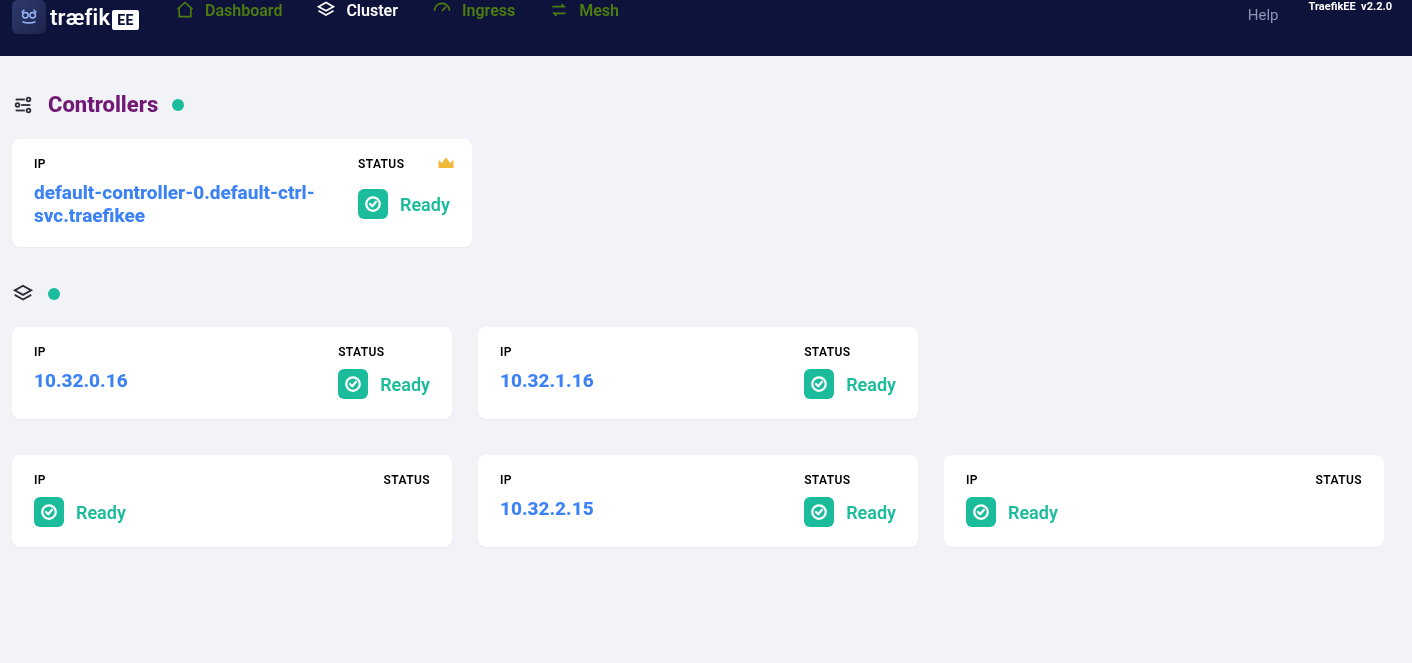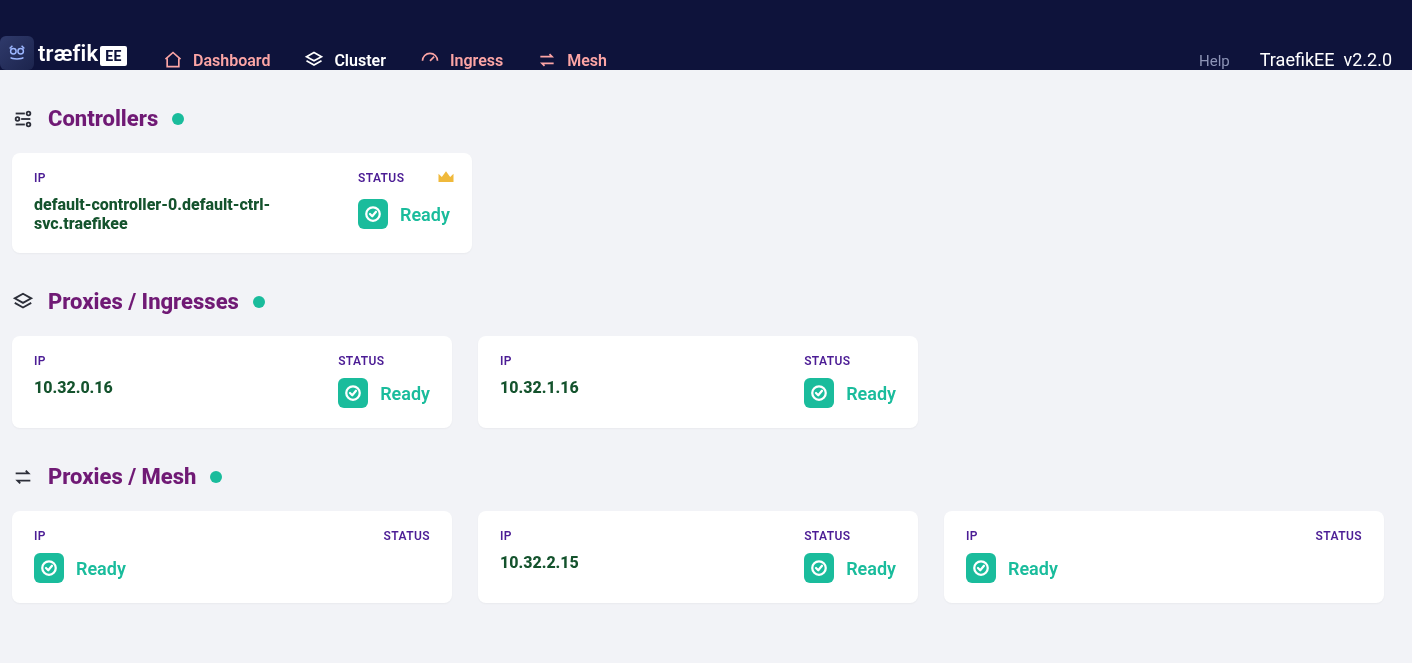--- a/index.html
+++ b/index.html
@@ -1,61 +1,61 @@
 <!DOCTYPE html>
 <html><head>
 <meta charset="utf-8">
 <style>
   * { box-sizing: border-box; margin: 0; padding: 0; }
   html, body { width: 1412px; height: 663px; font-family: -apple-system, BlinkMacSystemFont, "Segoe UI", Roboto, Arial, sans-serif; background:#f2f3f7; color:#2c2e39; }
   
   .navbar {
-    height:70px; background:#0e133b; display:flex; align-items:flex-end;
-    padding:0 20px 0 0; color:#8d94b6;
+    height:56px; background:#0e133b; display:flex; align-items:flex-start;
+    padding:0 20px 0 12px; color:#8d94b6;
   }
   .logo { display:flex; align-items:center; gap:4px; margin-right:36px;}
   .logo-text { font-size:22px; font-weight:600; color:#fff; letter-spacing:.2px;}
   .logo-ee {
     background:#fff; color:#0e133b; font-weight:800; font-size:14px;
     padding:2px 5px; border-radius:2px; margin-left:2px; letter-spacing:0.5px;
   }
   .nav { display:flex; gap:34px; align-items:center; }
   .nav-item {
     display:flex; align-items:center; gap:10px; font-size:16px; font-weight:600;
-    color:#fca5a5; cursor:pointer;
+    color:#4d7c0f; cursor:pointer;
   }
   .nav-item.active { color:#fff; }
   .nav-item svg { width:20px; height:20px; }
   .spacer { flex:1; }
   .help { color:#8d94b6; font-size:15px; margin-right:30px; cursor:pointer;margin-top:6px;}
-  .version { color:#fff; font-size:18px; font-weight:400;}
+  .version { color:#fff; font-size:11px; font-weight:700;}
   
   .content { padding:28px 12px 20px 12px; }
   .section-title {
     display:flex; align-items:center; gap:14px; font-size:22px; font-weight:800;
     color:#701a75; margin:8px 0 22px 0;
   }
   .section-title .dot {
     width:12px; height:12px; border-radius:50%; background:#1abc9c; display:inline-block;
   }
   .section-title svg { width:22px; height:22px; }
   .cards-row { display:flex; gap:26px; flex-wrap:wrap; margin-bottom:36px;}
   .card {
     background:#fff; border-radius:8px; padding:18px 22px 20px 22px;
     display:grid; grid-template-columns: 1fr auto; column-gap:14px; row-gap:10px;
     min-width:440px; box-shadow:0 1px 2px rgba(0,0,0,.04);
     position:relative;
   }
   .card.controller { min-width:440px; }
   .card.proxy { width:440px; }
   .label {
-    font-size:12px; letter-spacing:0.4px; color:#4c1d95; font-weight:600;
+    font-size:12px; letter-spacing:0.4px; color:#000000; font-weight:600;
   }
   .ip-value {
-    font-size:16px; font-weight:800; color:#14532d; word-break:break-word; max-width:310px;
+    font-size:19px; font-weight:800; color:#3b82f6; word-break:break-word; max-width:310px;
   }
   .status-cell { display:flex; align-items:center; gap:12px; }
   .check-badge {
     width:30px; height:30px; border-radius:6px; background:#1abc9c;
     display:flex; align-items:center; justify-content:center;
   }
   .check-badge svg { width:18px; height:18px; stroke:#fff; }
   .status-text { color:#1abc9c; font-weight:600; font-size:18px; }
   .crown {
     position:absolute; top:14px; right:16px;
@@ -159,21 +159,20 @@
         <span class="status-text">Ready</span>
       </div>
     </div>
   </div>
 
   <div class="section-title">
     <svg viewBox="0 0 24 24" fill="none" stroke="#2c2e39" stroke-width="2">
       <path d="M12 3l9 5-9 5-9-5 9-5z"></path>
         <path d="M3 13l9 5 9-5"></path>
     </svg>
-    <span>Proxies / Ingresses</span>
     <span class="dot"></span>
   </div>
   <div class="cards-row">
     <div class="card proxy">
       <div class="label">IP</div>
       <div class="label">STATUS</div>
       <div class="ip-value">10.32.0.16</div>
       <div class="status-cell">
         <span class="check-badge">
           <svg viewBox="0 0 24 24" fill="none" stroke-width="3" stroke-linecap="round" stroke-linejoin="round">
@@ -193,28 +192,20 @@
           <svg viewBox="0 0 24 24" fill="none" stroke-width="3" stroke-linecap="round" stroke-linejoin="round">
               <circle cx="12" cy="12" r="9" stroke="#fff"></circle>
               <path d="M8 12l3 3 5-6"></path>
             </svg>
         </span>
         <span class="status-text">Ready</span>
       </div>
     </div>
   </div>
 
-  <div class="section-title">
-    <svg viewBox="0 0 24 24" fill="none" stroke="#2c2e39" stroke-width="2">
-      <path d="M4 8h14l-3-3"></path>
-        <path d="M20 16H6l3 3"></path>
-    </svg>
-    <span>Proxies / Mesh</span>
-    <span class="dot"></span>
-  </div>
   <div class="cards-row">
     <div class="card proxy">
       <div class="label">IP</div>
       <div class="label">STATUS</div>
       <div class="status-cell">
         <span class="check-badge">
           <svg viewBox="0 0 24 24" fill="none" stroke-width="3" stroke-linecap="round" stroke-linejoin="round">
               <circle cx="12" cy="12" r="9" stroke="#fff"></circle>
               <path d="M8 12l3 3 5-6"></path>
             </svg>

